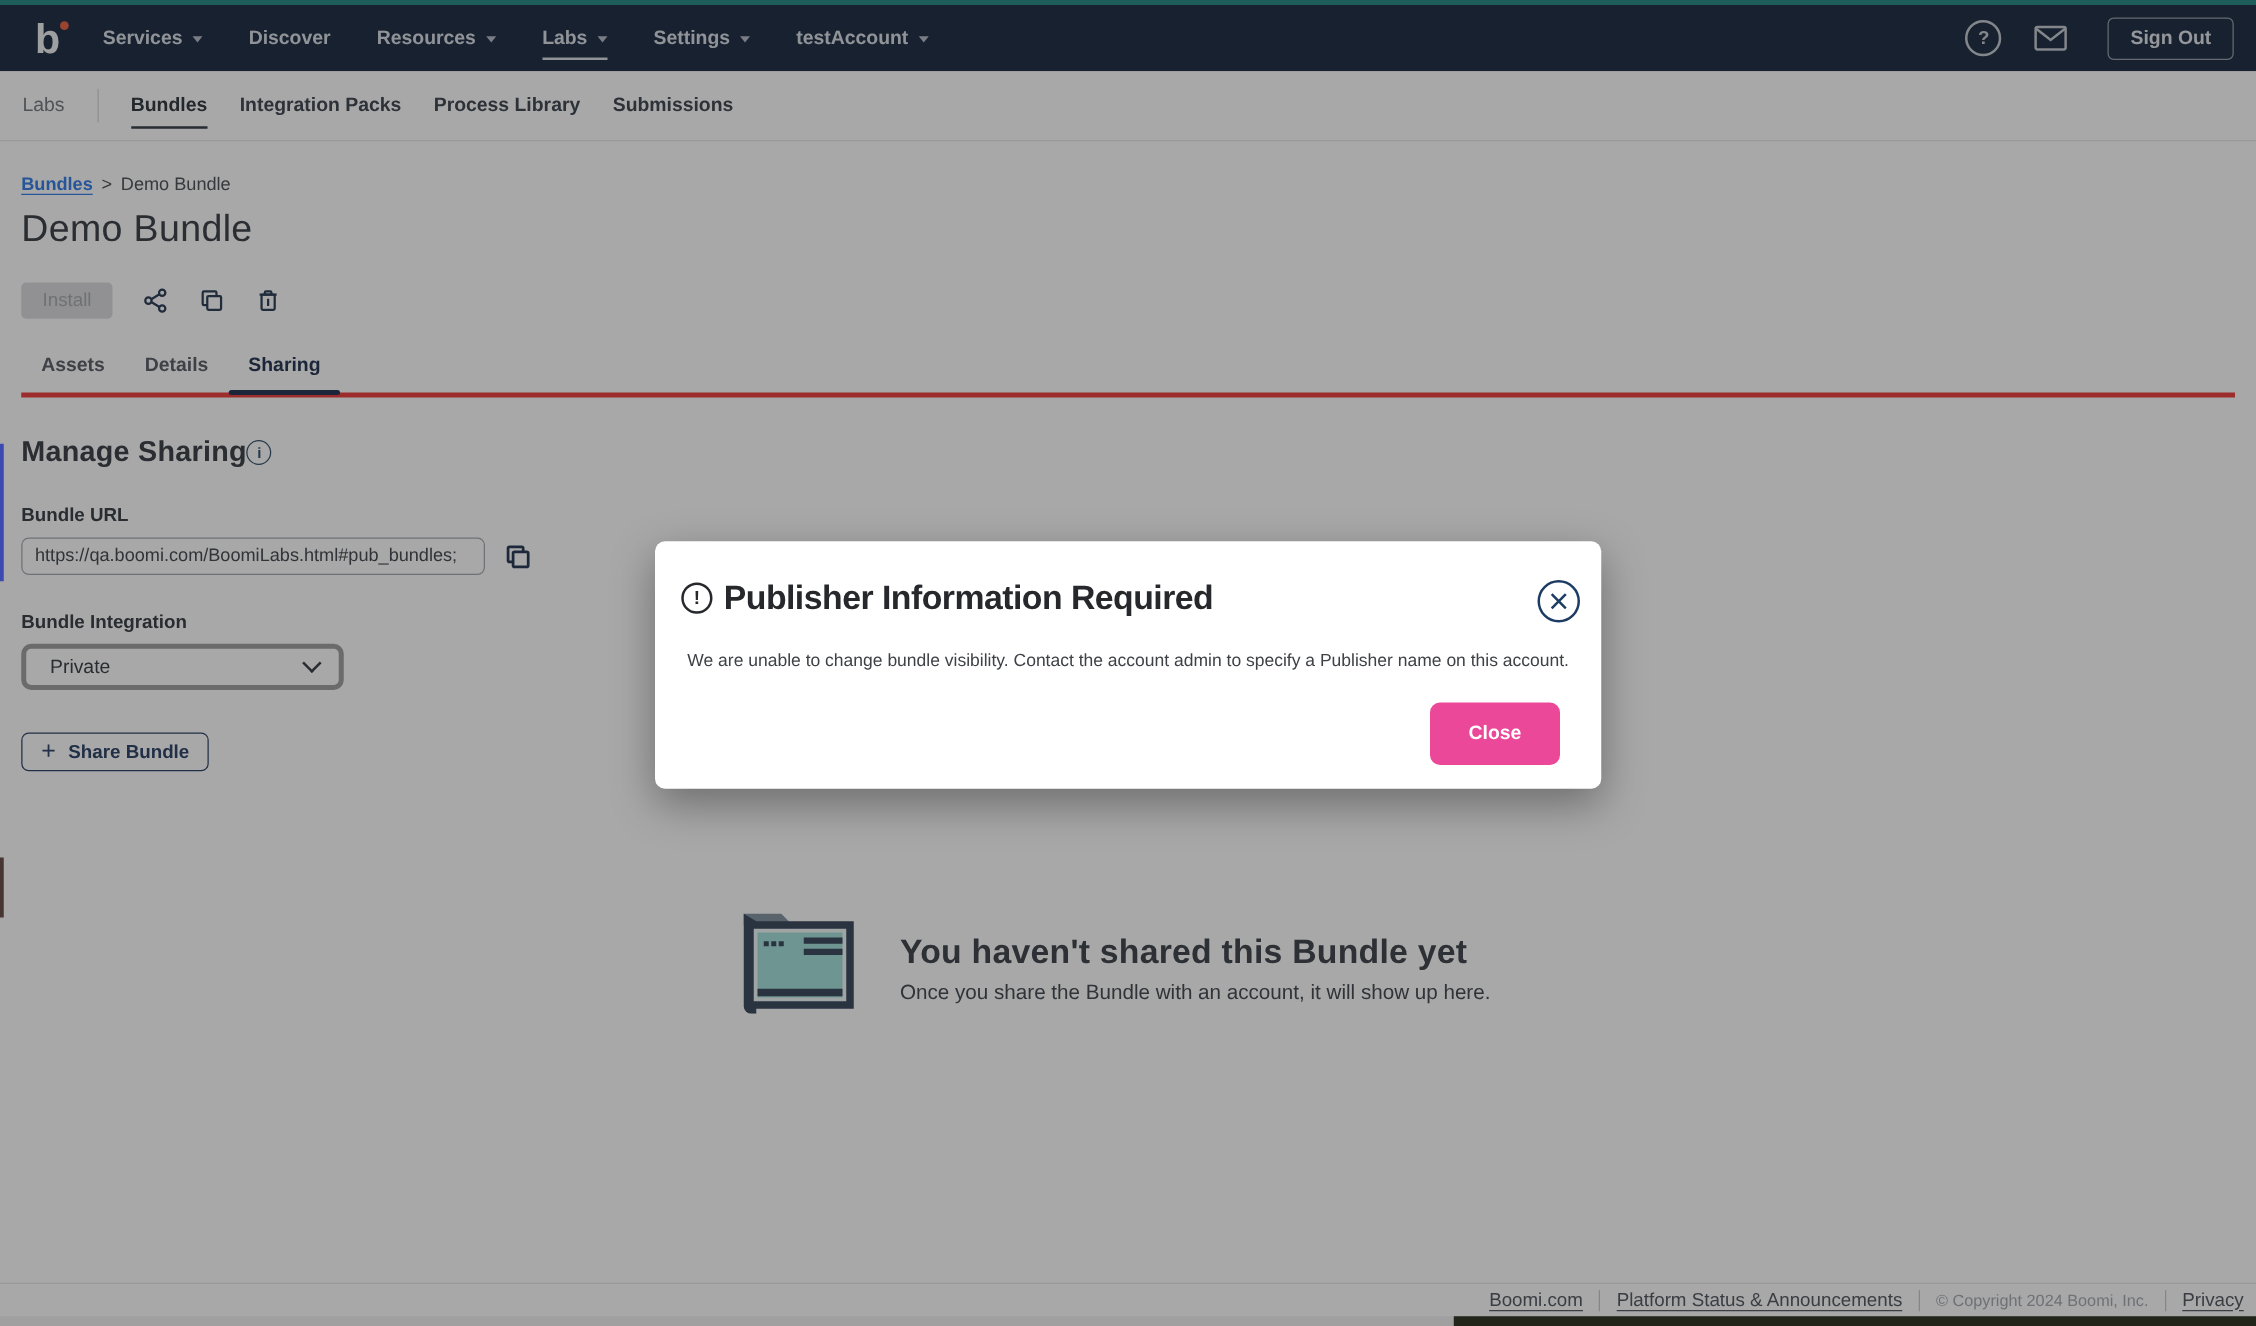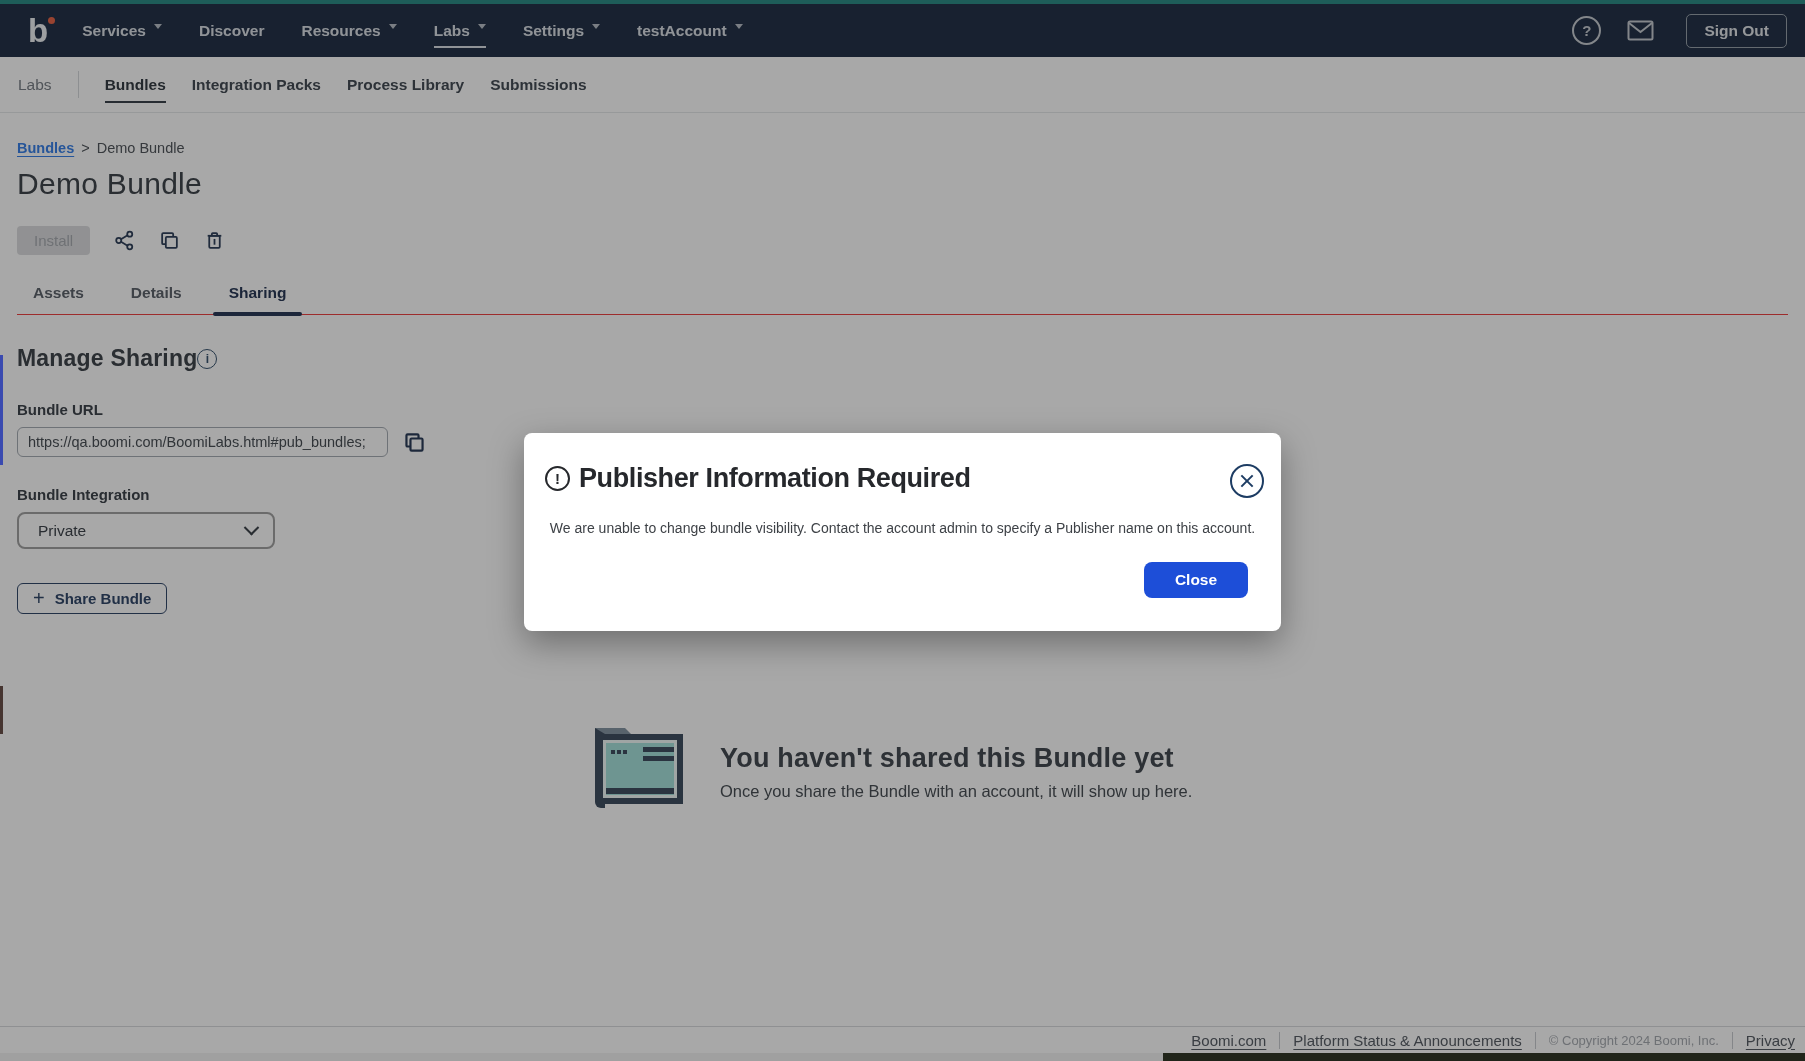--- a/index.html
+++ b/index.html
@@ -8,21 +8,21 @@
     font-family:"Liberation Sans", sans-serif;position:relative;
   }
   .viewport{position:absolute;inset:0;background:#ffffff;}
 
   
   .accent-strip{height:4px;background:#2E8E88;}
   .topnav{height:53px;background:#253349;display:flex;align-items:center;padding:0 18px 0 28px;}
   .logo{position:relative;color:#eef1f4;font-size:33px;font-weight:700;line-height:1;margin-right:34px;}
   .logo .dot{position:absolute;top:3px;right:-7px;width:7px;height:7px;border-radius:50%;background:#E8674A;}
   .topnav-items{display:flex;align-items:center;gap:37px;}
-  .topnav-item{display:flex;gap:8px;color:#dbe0e6;font-size:15.5px;font-weight:600;cursor:pointer;position:relative;padding:6px 0;}
+  .topnav-item{display:flex;align-items:center;gap:8px;color:#dbe0e6;font-size:15.5px;font-weight:600;cursor:pointer;position:relative;padding:6px 0;}
   .topnav-item.active::after{content:"";position:absolute;left:0;right:0;bottom:-2px;height:2px;background:#dbe0e6;}
   .caret{width:0;height:0;border-left:4.5px solid transparent;border-right:4.5px solid transparent;border-top:5px solid #b9c0c8;margin-top:2px;}
   .topnav-right{margin-left:auto;display:flex;align-items:center;gap:26px;}
   .help-icon{width:25px;height:25px;border:2px solid #c7ccd2;border-radius:50%;color:#c7ccd2;
     display:flex;align-items:center;justify-content:center;font-size:15px;font-weight:700;cursor:pointer;}
   .mail-icon{display:flex;cursor:pointer;}
   .signout-btn{background:transparent;border:1.5px solid #98a1ab;border-radius:5px;color:#e2e6ea;
     font-family:inherit;font-size:15.5px;font-weight:700;padding:7px 17px;cursor:pointer;margin-left:6px;}
 
   
@@ -38,38 +38,38 @@
   .breadcrumb{margin-top:27px;font-size:14.5px;color:#52575d;display:flex;gap:7px;align-items:center;}
   .breadcrumb a{color:#3B82E8;font-weight:700;text-decoration:underline;text-underline-offset:3px;cursor:pointer;}
   .page-title{margin:11px 0 0;font-size:30px;font-weight:500;color:#40464D;letter-spacing:.3px;}
 
   .toolbar{margin-top:25px;display:flex;align-items:center;gap:24px;}
   .install-btn{background:#DCDDDF;color:#A9ACB2;border:none;border-radius:4px;font-family:inherit;
     font-size:15px;font-weight:400;padding:6px 17px;cursor:default;}
   .icon-btn{background:none;border:none;padding:0;cursor:pointer;display:flex;}
   .icon-btn svg{stroke:#31425C;fill:none;stroke-width:1.7;}
 
-  .tabs{margin-top:20px;display:flex;border-bottom:1px solid #ef4444;gap:15px;}
+  .tabs{margin-top:20px;display:flex;border-bottom:4px solid #ef4444;}
   .tab{padding:9px 16px 12px;font-size:15.5px;font-weight:600;color:#5E646D;cursor:pointer;position:relative;}
   .tab.active{color:#2B3B58;font-weight:700;text-align:right;}
   .tab.active::after{content:"";position:absolute;left:0;right:0;bottom:-2px;height:4px;background:#2B3B58;border-radius:2px;}
 
   .section-heading-row{margin-top:30px;display:flex;align-items:center;}
   .section-heading{font-size:23px;font-weight:600;color:#40464D;margin:0;letter-spacing:.2px;}
   .info-icon{width:18px;height:18px;border:1.5px solid #3A5570;border-radius:50%;color:#3A5570;
     display:flex;align-items:center;justify-content:center;font-size:12px;font-weight:700;cursor:pointer;}
 
   .field-label{margin-top:29px;font-size:15px;font-weight:700;color:#3F454C;}
   .url-row{margin-top:9px;display:flex;align-items:center;gap:15px;}
   .url-input{width:371px;height:30px;box-sizing:border-box;border:1px solid #A7ADB5;border-radius:6px;
     padding:0 10px;font-family:inherit;font-size:14.5px;color:#4A5056;background:#fff;}
   .copy-url-btn{background:none;border:none;padding:0;cursor:pointer;display:flex;}
   .copy-url-btn svg{stroke:#2C3E5A;fill:none;stroke-width:1.9;}
 
-  .select{margin-top:9px;width:258px;height:37px;box-sizing:border-box;border:2px solid #a3a3a3;border-radius:8px;
+  .select{margin-top:9px;width:258px;height:37px;box-sizing:border-box;border:4px solid #a3a3a3;border-radius:8px;
     display:flex;align-items:center;justify-content:space-between;padding:0 16px 0 19px;cursor:pointer;background:#fff;}
   .select-value{font-size:15.5px;color:#3F454C;}
   .select-chevron{width:9px;height:9px;border-right:2.2px solid #3F454C;border-bottom:2.2px solid #3F454C;
     transform:rotate(45deg) translate(-2px,-2px);}
 
   .share-btn{margin-top:34px;display:flex;align-items:center;gap:10px;background:#fff;border:1.5px solid #33496B;
     border-radius:6px;color:#33496B;font-family:inherit;font-size:15px;font-weight:700;padding:4px 15px;height:31px;cursor:pointer;}
   .plus-glyph{font-size:20px;font-weight:400;line-height:1;margin-top:-2px;}
 
   .empty-state{margin-top:104px;margin-left:570px;display:flex;gap:31px;align-items:flex-start;}
@@ -100,21 +100,21 @@
   .alert-icon{width:25px;height:25px;box-sizing:border-box;border:2.5px solid #26282C;border-radius:50%;color:#26282C;
     display:flex;align-items:center;justify-content:center;font-size:15px;font-weight:700;}
   .modal-title{font-size:27px;font-weight:700;color:#26282C;letter-spacing:-0.4px;margin:0;}
   .modal-close-icon{position:absolute;right:17px;top:31px;width:34px;height:34px;box-sizing:border-box;
     border:2px solid #1D3C63;border-radius:50%;cursor:pointer;background:#fff;}
   .modal-close-icon::before,.modal-close-icon::after{content:"";position:absolute;left:7px;top:14px;width:16px;height:2px;
     background:#1D3C63;}
   .modal-close-icon::before{transform:rotate(45deg);}
   .modal-close-icon::after{transform:rotate(-45deg);}
   .modal-body{position:absolute;top:87px;left:0;right:0;text-align:center;font-size:14px;color:#3E4247;}
-  .modal-close-btn{position:absolute;right:33px;top:129px;width:104px;height:36px;background:#1d4ed8;color:#fff;
+  .modal-close-btn{position:absolute;right:33px;top:129px;width:104px;height:50px;background:#ec4899;color:#fff;
     border:none;border-radius:8px;font-family:inherit;font-size:15.5px;font-weight:700;cursor:pointer;}
 </style>
 </head>
 <body>
 
 <div class="viewport">
 
   <div class="accent-strip"></div>
 
   <header class="topnav">

